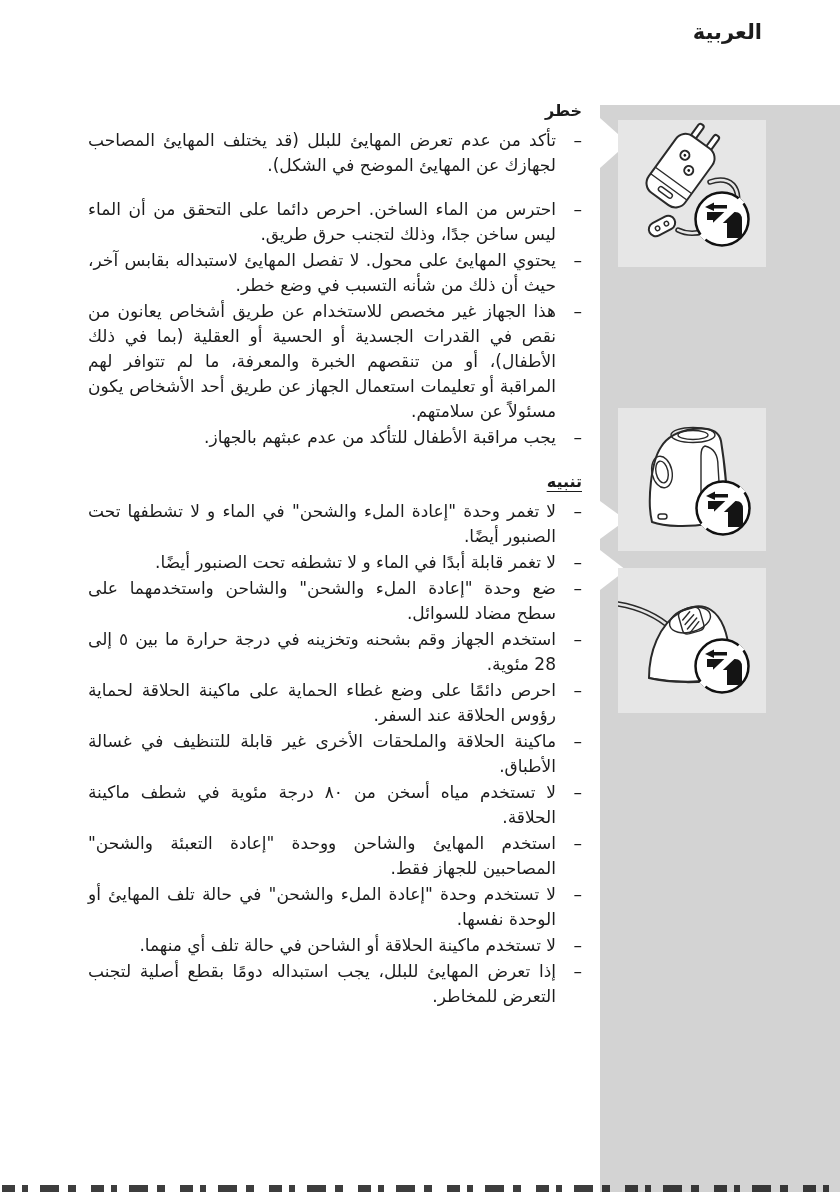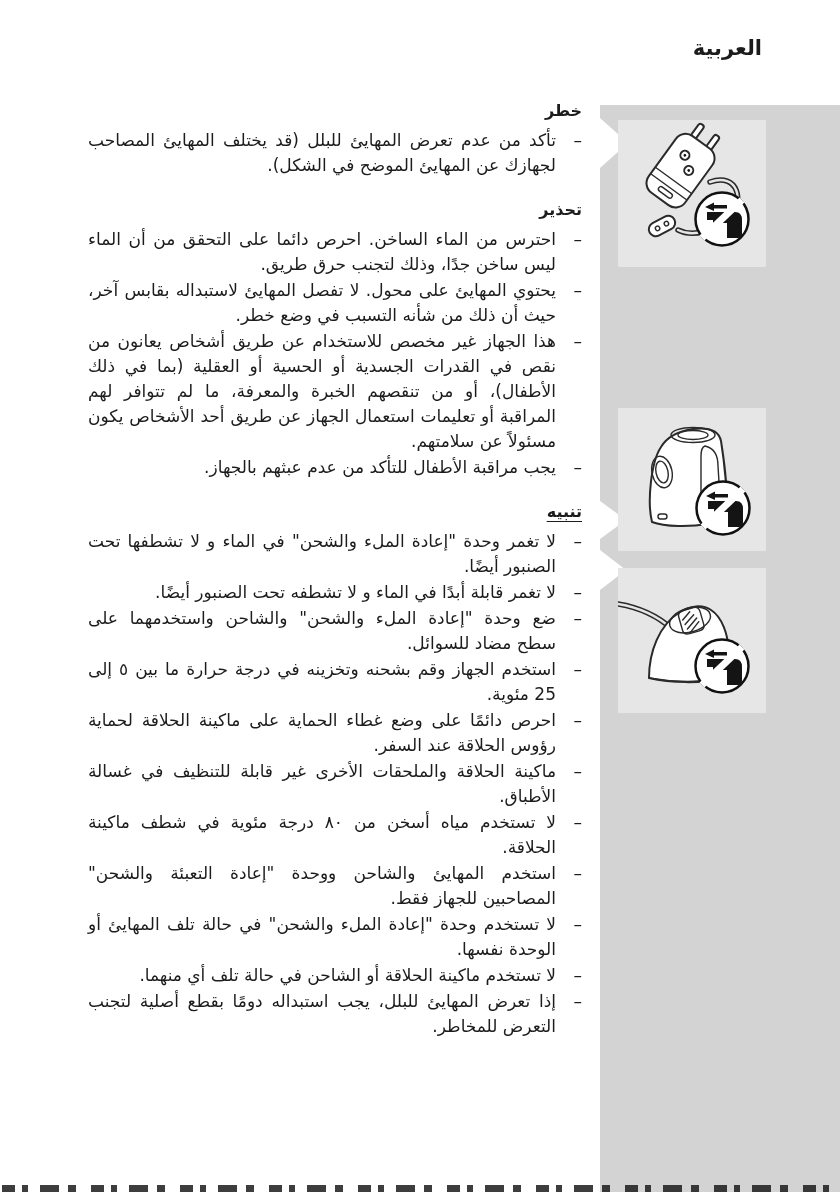--- a/index.html
+++ b/index.html
@@ -5,21 +5,21 @@
   html,body{margin:0;padding:0;}
   body{
     width:840px;height:1192px;background:#ffffff;
     font-family:"DejaVu Sans",sans-serif;color:#1c1c1c;
     position:relative;overflow:hidden;
   }
   .page{position:absolute;inset:0;}
 
   
   .lang-header{
-    position:absolute;top:36px;right:78px;
+    position:absolute;top:20px;right:78px;
     font-size:21px;font-weight:bold;direction:rtl;margin-left:32px;
   }
 
   
   .text-col{
     position:absolute;top:98px;left:88px;width:494px;
     direction:rtl;font-size:17px;line-height:25px;
   }
   .sec-heading{
     font-size:16px;font-weight:bold;margin:0 0 4px 0;padding:0;
@@ -83,21 +83,20 @@
 
     <section class="sec">
       <h2 class="sec-heading">خطر</h2>
       <div class="bullet">
         <span class="dash">–</span>
         <span class="btxt">تأكد من عدم تعرض المهايئ للبلل (قد يختلف المهايئ المصاحب لجهازك عن المهايئ الموضح في الشكل).</span>
       </div>
     </section>
 
     <section class="sec">
-      <h2 class="sec-heading">تحذير</h2>
       <div class="bullet">
         <span class="dash">–</span>
         <span class="btxt">احترس من الماء الساخن. احرص دائما على التحقق من أن الماء ليس ساخن جدًا، وذلك لتجنب حرق طريق.</span>
       </div>
       <div class="bullet">
         <span class="dash">–</span>
         <span class="btxt">يحتوي المهايئ على محول. لا تفصل المهايئ لاستبداله بقابس آخر، حيث أن ذلك من شأنه التسبب في وضع خطر.</span>
       </div>
       <div class="bullet">
         <span class="dash">–</span>
@@ -118,21 +117,21 @@
       <div class="bullet">
         <span class="dash">–</span>
         <span class="btxt">لا تغمر قابلة أبدًا في الماء و لا تشطفه تحت الصنبور أيضًا.</span>
       </div>
       <div class="bullet">
         <span class="dash">–</span>
         <span class="btxt">ضع وحدة "إعادة الملء والشحن" والشاحن واستخدمهما على سطح مضاد للسوائل.</span>
       </div>
       <div class="bullet">
         <span class="dash">–</span>
-        <span class="btxt">استخدم الجهاز وقم بشحنه وتخزينه في درجة حرارة ما بين ٥ إلى 25 مئوية.</span>
+        <span class="btxt">استخدم الجهاز وقم بشحنه وتخزينه في درجة حرارة ما بين ٥ إلى 28 مئوية.</span>
       </div>
       <div class="bullet">
         <span class="dash">–</span>
         <span class="btxt">احرص دائمًا على وضع غطاء الحماية على ماكينة الحلاقة لحماية رؤوس الحلاقة عند السفر.</span>
       </div>
       <div class="bullet">
         <span class="dash">–</span>
         <span class="btxt">ماكينة الحلاقة والملحقات الأخرى غير قابلة للتنظيف في غسالة الأطباق.</span>
       </div>
       <div class="bullet">

